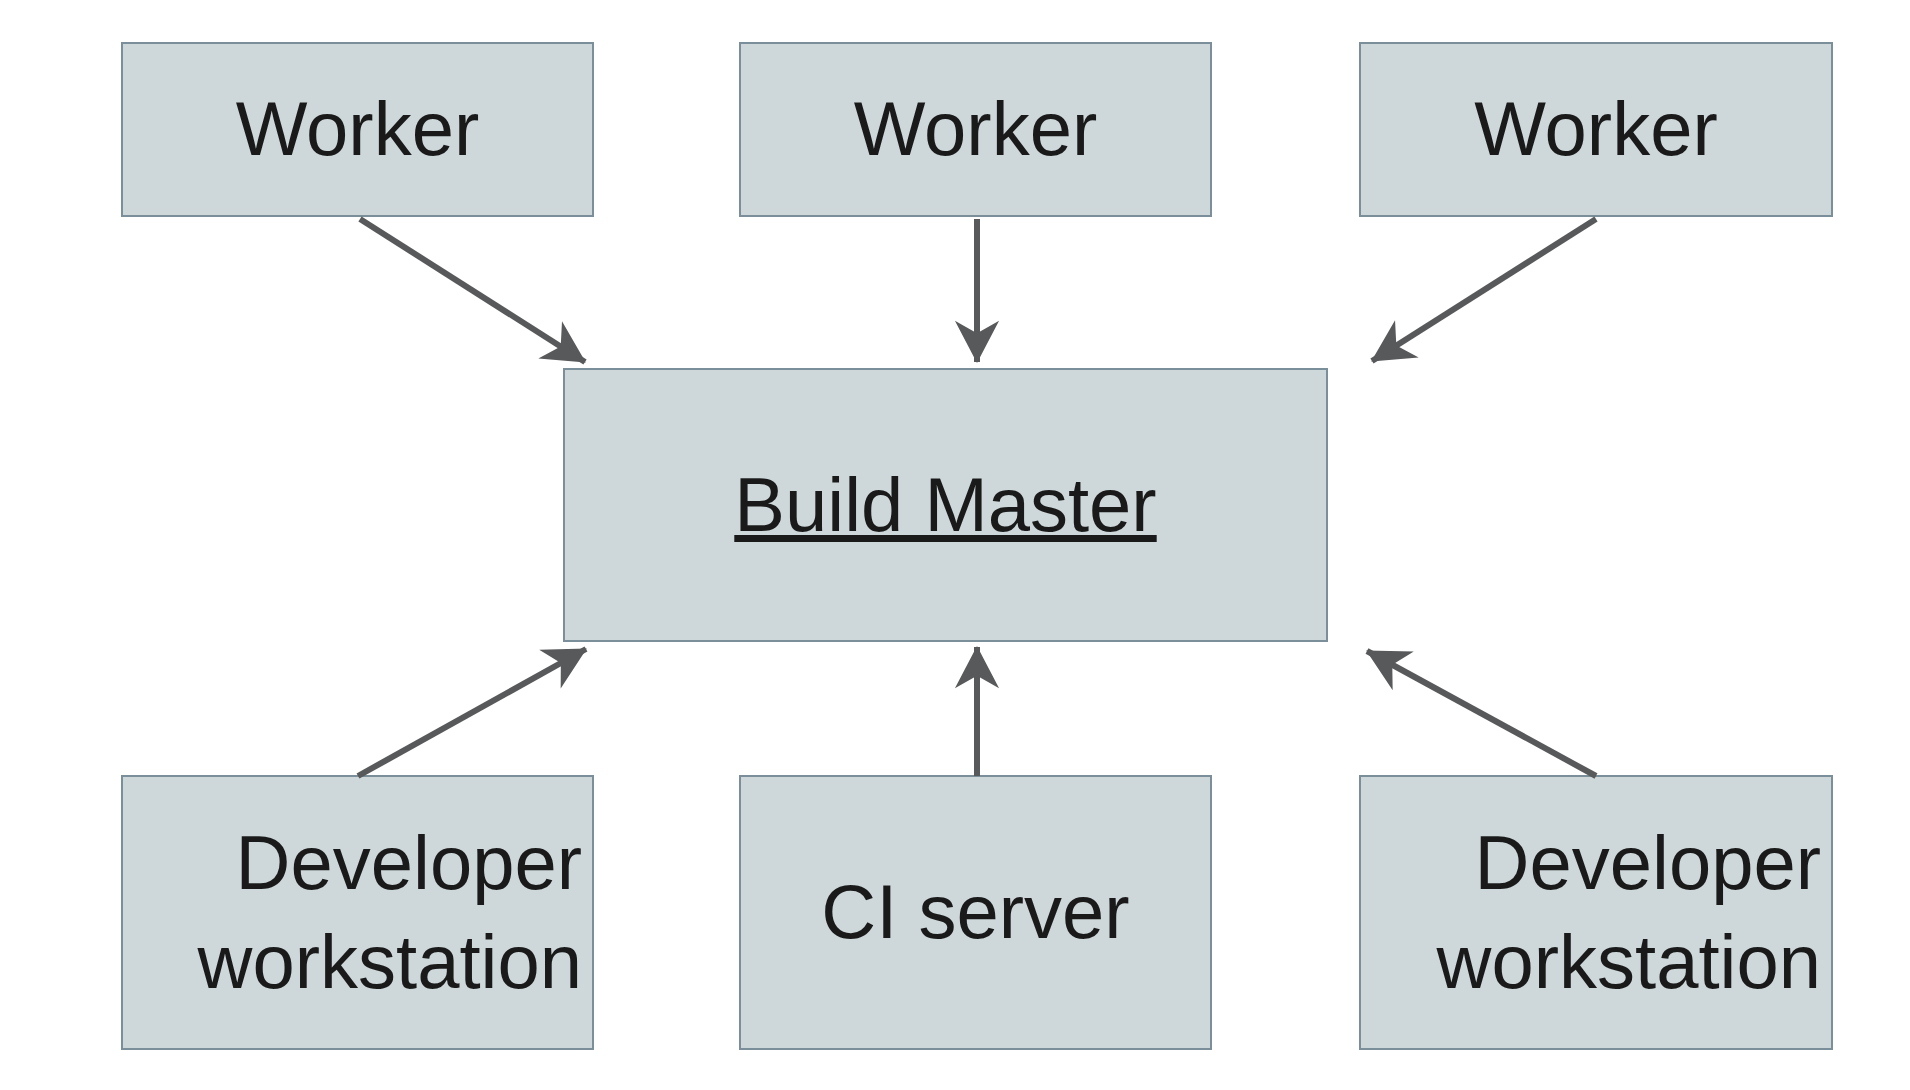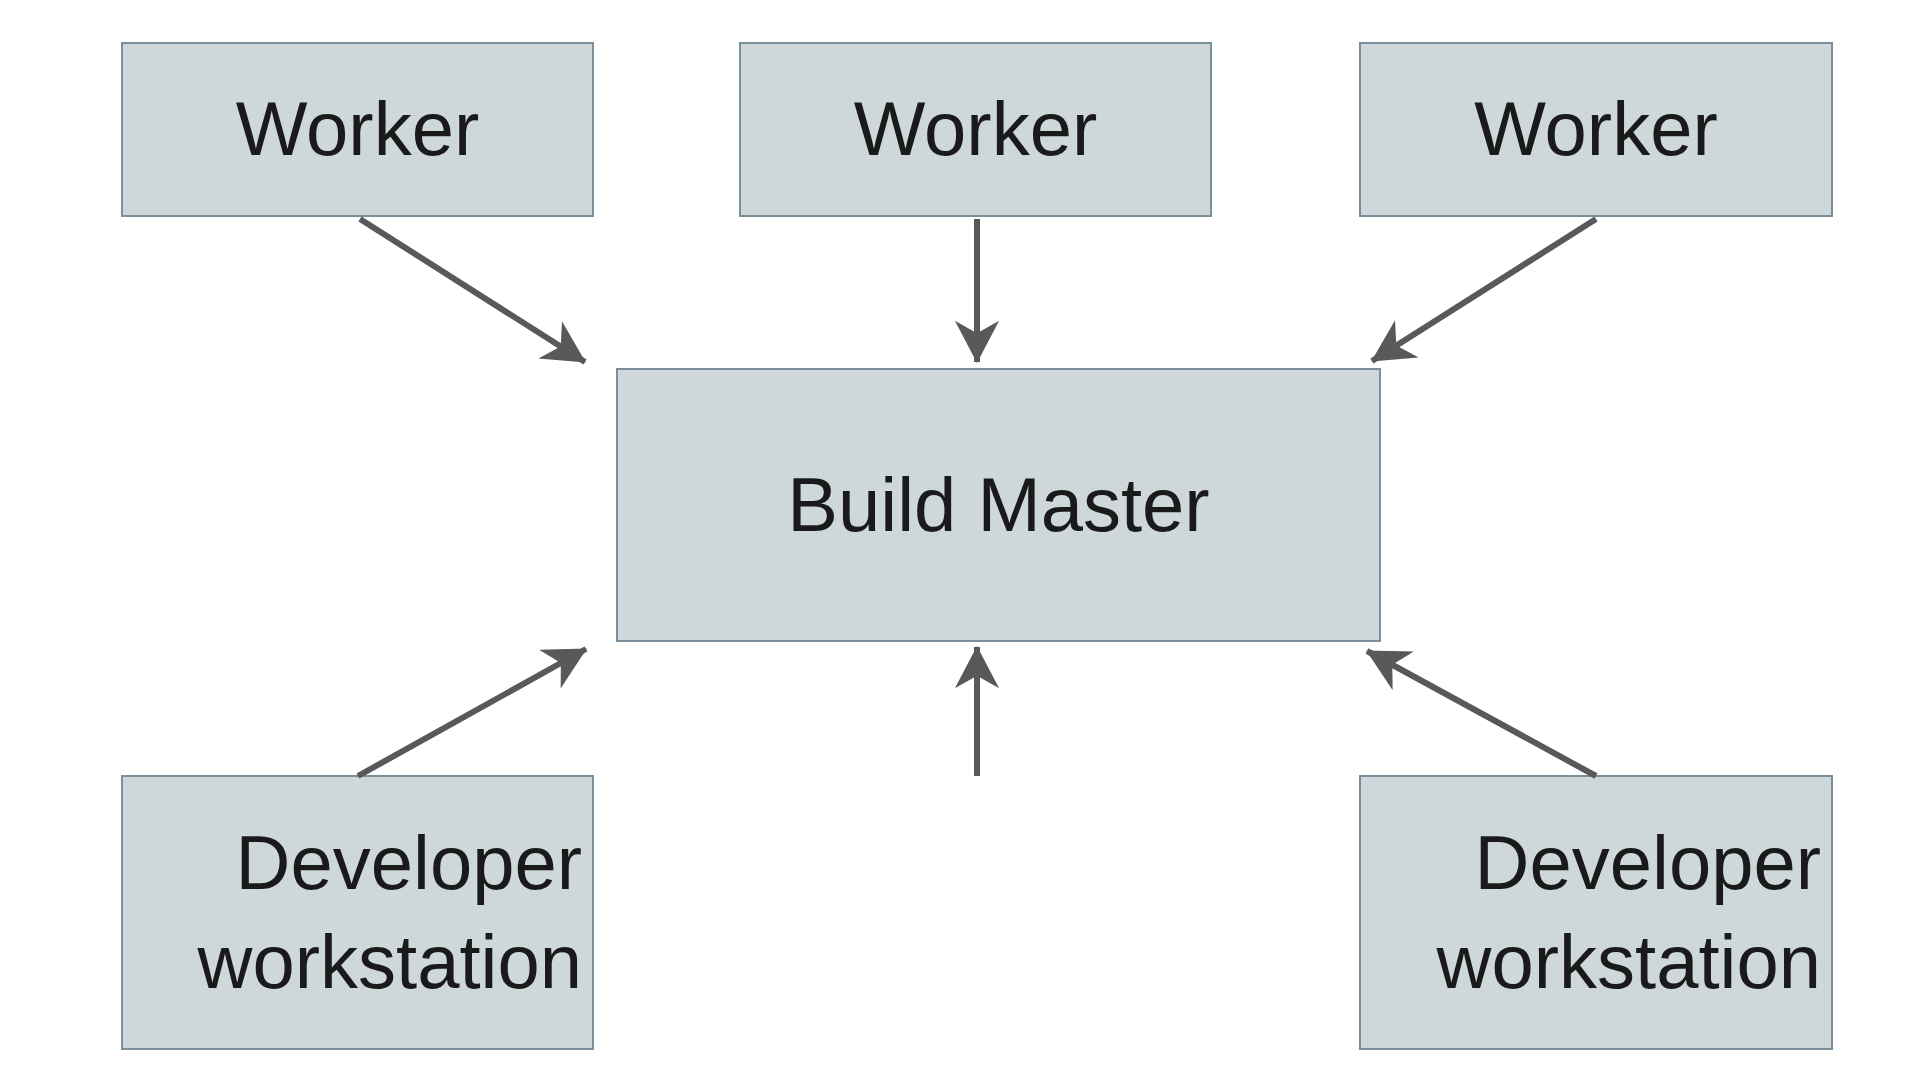--- a/index.html
+++ b/index.html
@@ -28,21 +28,21 @@
     justify-content: center;
     text-align: right;
     font-size: 76px;
     line-height: 1.3;
     color: var(--text, #1a1a1a);
     padding: 0 10px;
   }
   #node-worker-1        { left: 121px;  top: 42px;  width: 473px; height: 175px; }
   #node-worker-2        { left: 739px;  top: 42px;  width: 473px; height: 175px; }
   #node-worker-3        { left: 1359px; top: 42px;  width: 474px; height: 175px; }
-  #node-build-master    { left: 616px;  top: 368px; width: 765px; height: 274px; }
+  #node-build-master    { left: 563px;  top: 368px; width: 765px; height: 274px; text-decoration: underline; }
   #node-dev-ws-left     { left: 121px;  top: 775px; width: 473px; height: 275px; }
   #node-ci-server       { left: 739px;  top: 775px; width: 473px; height: 275px; }
   #node-dev-ws-right    { left: 1359px; top: 775px; width: 474px; height: 275px; }
 
   #arrow-layer {
     position: absolute;
     inset: 0;
     pointer-events: none;
   }
   #arrow-layer line {
@@ -61,20 +61,21 @@
   <div class="node" id="node-worker-1">Worker</div>
 
   <div class="node" id="node-worker-2">Worker</div>
 
   <div class="node" id="node-worker-3">Worker</div>
 
   <div class="node" id="node-build-master">Build Master</div>
 
   <div class="node" id="node-dev-ws-left">Developer workstation</div>
 
+  <div class="node" id="node-ci-server">CI server</div>
 
   <div class="node" id="node-dev-ws-right">Developer workstation</div>
 
   <svg id="arrow-layer" width="1910" height="1090" viewBox="0 0 1910 1090">
     <defs>
       <marker id="arrowhead" viewBox="0 0 10 10" refX="9.2" refY="5" markerWidth="8" markerHeight="8" orient="auto-start-reverse">
         <path d="M0.6,0.4 L9.4,5 L0.6,9.6 L3.2,5 Z"></path>
       </marker>
     </defs>
 

